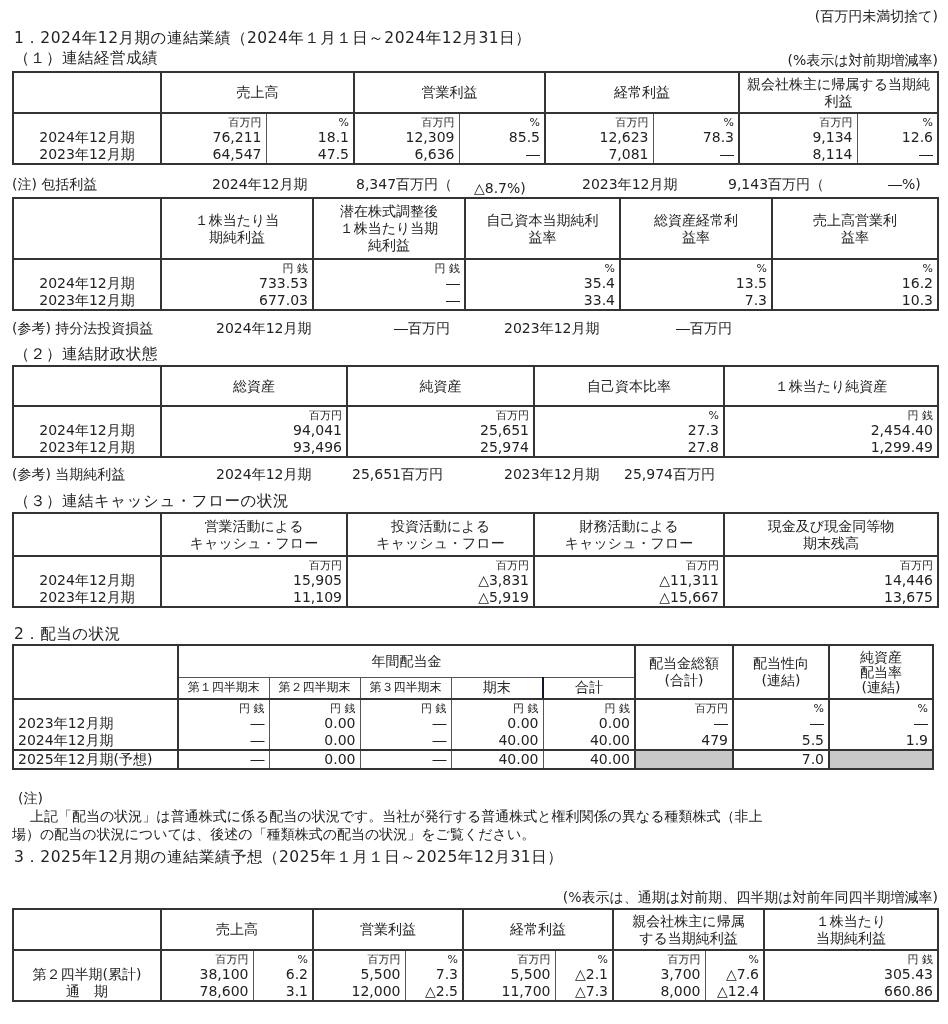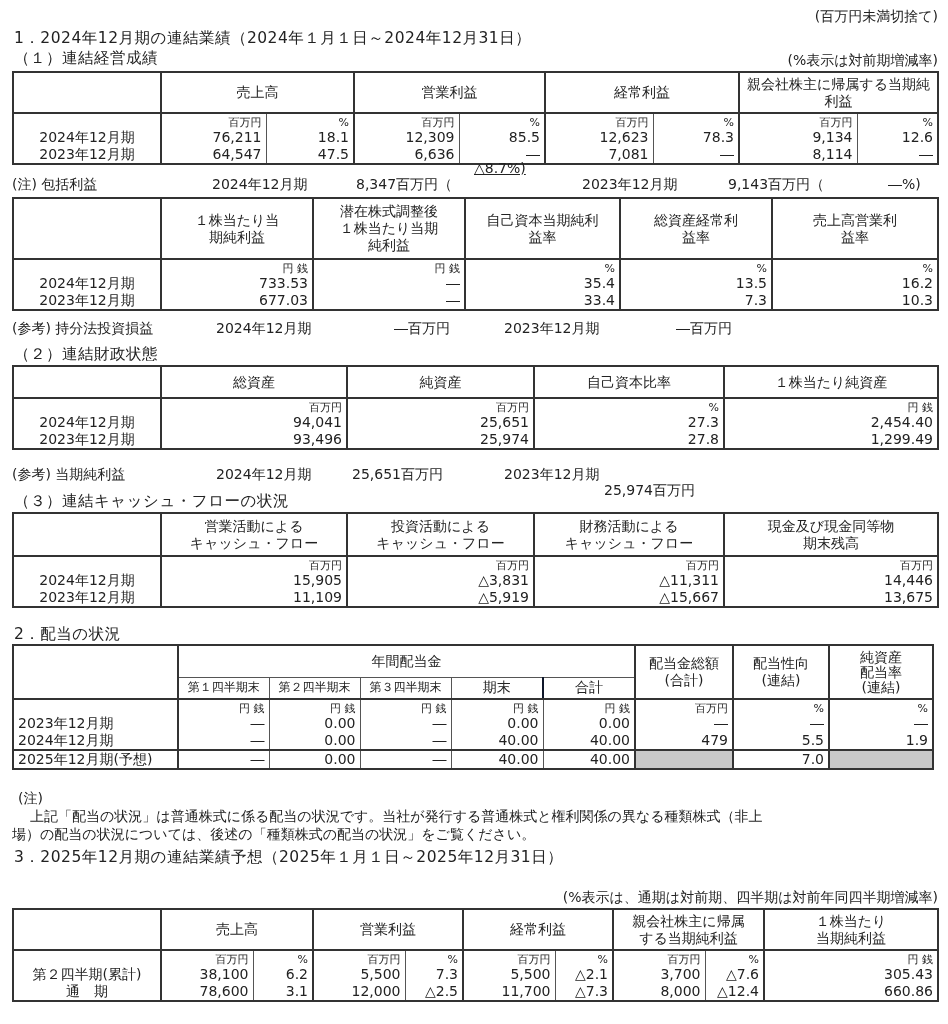--- a/index.html
+++ b/index.html
@@ -82,21 +82,21 @@
     <td>―</td>
     <td class="colstart">8,114</td>
     <td>―</td>
   </tr>
 </tbody>
   </table>
 
 <div class="abs footnote" style="top:176px; left:12px;">(注) 包括利益</div>
 <div class="abs footnote" style="top:176px; left:212px;">2024年12月期</div>
 <div class="abs footnote" style="top:176px; left:356px;">8,347百万円（</div>
-<div class="abs footnote" style="top:160px; left:474px;text-decoration:underline;">△8.7%)</div>
+<div class="abs footnote" style="top:180px; left:474px;">△8.7%)</div>
 <div class="abs footnote" style="top:176px; left:582px;">2023年12月期</div>
 <div class="abs footnote" style="top:176px; left:728px;">9,143百万円（</div>
 <div class="abs footnote" style="top:176px; left:888px;">―%)</div>
 
 <table class="t" style="top:197px; left:12px; width:925px;">
   <colgroup>
     <col style="width:148px">
       <col style="width:152px">
       <col style="width:152px">
       <col style="width:155px">
@@ -148,21 +148,21 @@
 <div class="abs sec-title" style="top:344px; left:14px;">（２）連結財政状態</div>
 <table class="t" style="top:365px; left:12px; width:925px;">
   <colgroup>
     <col style="width:148px">
       <col style="width:186px">
       <col style="width:187px">
       <col style="width:190px">
       <col style="width:214px">
   </colgroup>
   <tbody>
-      <tr style="height:32px;">
+      <tr style="height:40px;">
     <th class="first"></th>
     <th>総資産</th>
     <th>純資産</th>
     <th>自己資本比率</th>
     <th>１株当たり純資産</th>
   </tr>
   <tr style="height:13px;">
     <td class="lbl"></td>
     <td class="unit colstart">百万円</td>
     <td class="unit colstart">百万円</td>
@@ -183,21 +183,21 @@
     <td class="colstart">27.8</td>
     <td class="colstart">1,299.49</td>
   </tr>
 </tbody>
   </table>
 
 <div class="abs footnote" style="top:466px; left:12px;">(参考) 当期純利益</div>
 <div class="abs footnote" style="top:466px; left:216px;">2024年12月期</div>
 <div class="abs footnote" style="top:466px; left:352px;">25,651百万円</div>
 <div class="abs footnote" style="top:466px; left:504px;">2023年12月期</div>
-<div class="abs footnote" style="top:466px; left:604px;margin-top:16px;">25,974百万円</div>
+<div class="abs footnote" style="top:466px; left:624px;">25,974百万円</div>
 
 <div class="abs sec-title" style="top:491px; left:14px;">（３）連結キャッシュ・フローの状況</div>
 <table class="t" style="top:512px; left:12px; width:925px;">
   <colgroup>
     <col style="width:148px">
       <col style="width:186px">
       <col style="width:187px">
       <col style="width:190px">
       <col style="width:214px">
   </colgroup>

